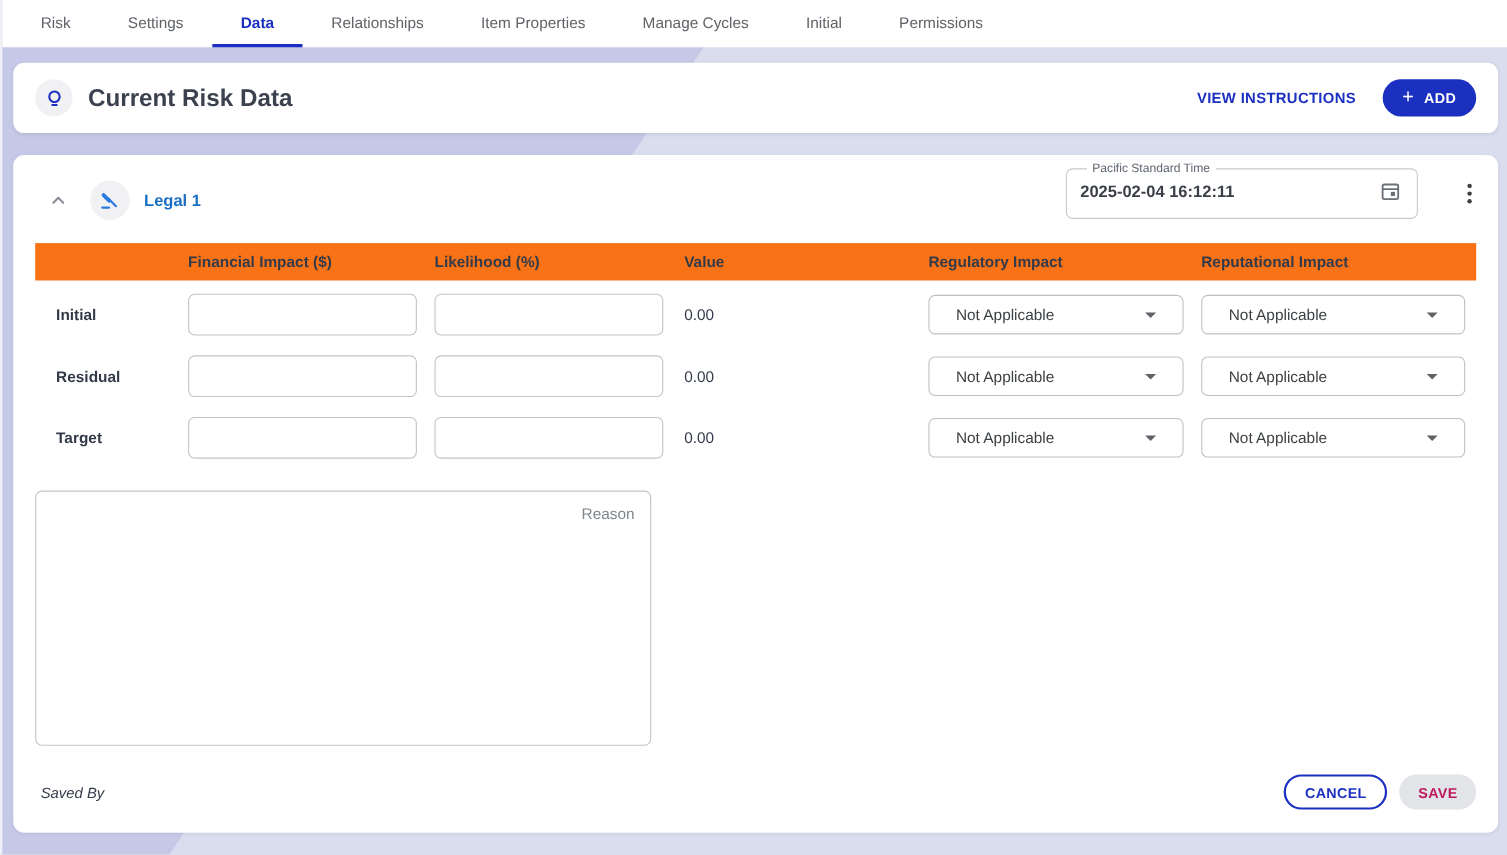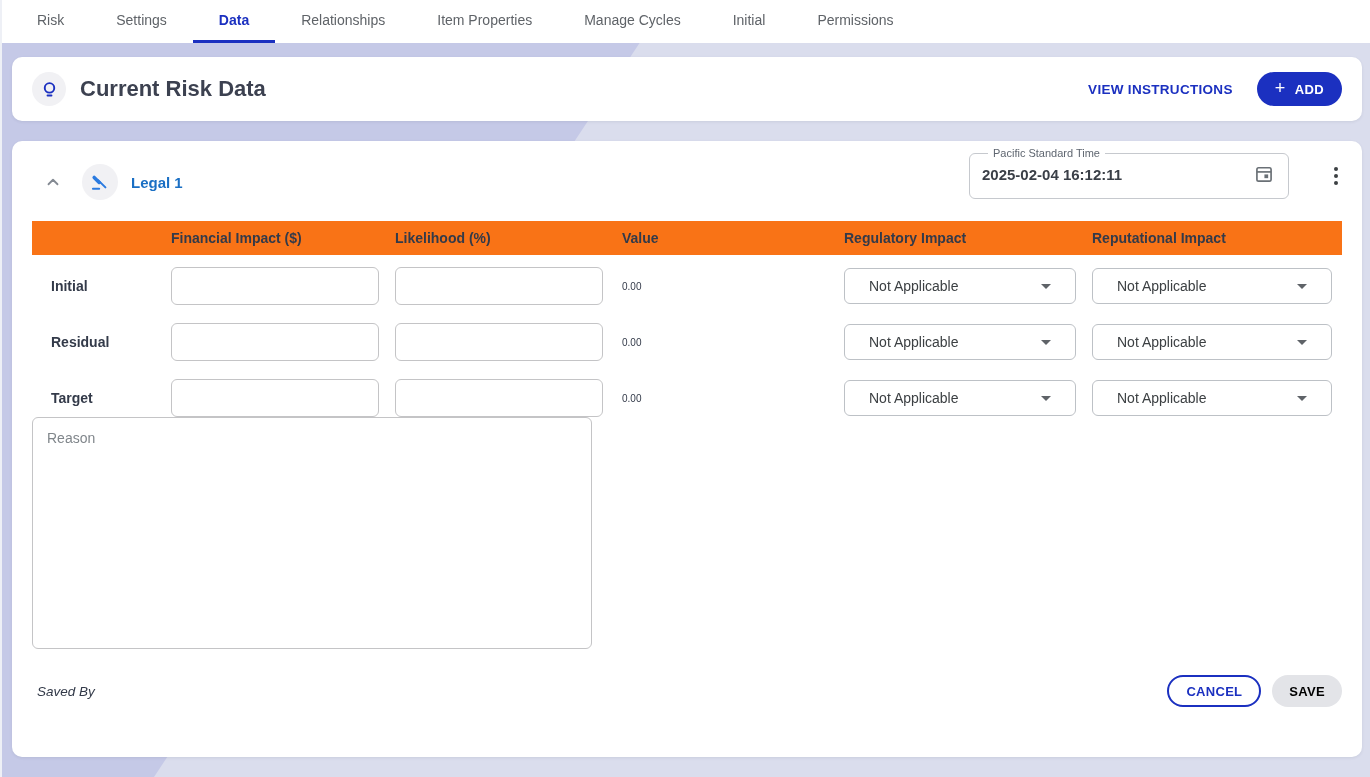--- a/index.html
+++ b/index.html
@@ -79,48 +79,48 @@
     margin-top:10px; height:34px; background:#f97316;
     font-size:14px; font-weight:700; color:#333a49;
   }
   .grid-row { height:38px; margin-top:18px; }
   .grid-row.first { margin-top:12px; }
   .row-label { font-size:14px; font-weight:700; color:#333a49; padding-left:3px;margin-left:16px; }
   .num-input {
     width:208px; height:38px; border:1px solid #c4c4c6; border-radius:6px;
     padding:0 10px; font-size:14px; color:#333; font-family:inherit; background:#fff;
   }
-  .value-cell { font-size:10px; color:#333a49; }
+  .value-cell { font-size:14px; color:#333a49; }
   .dropdown {
     width:232px; height:36px; border:1px solid #bdc1c6; border-radius:6px; background:#fff;
     display:flex; align-items:center; justify-content:space-between; padding:0 24px;
     font-size:14px; color:#3c4043; cursor:pointer;
   }
   .dropdown.wide { width:240px; }
   .caret {
     width:0; height:0; border-left:5px solid transparent; border-right:5px solid transparent;
     border-top:5px solid #5f6368;
   }
   
   .reason {
-    display:block; width:560px; height:232px; border:1px solid #c4c4c6;
+    display:block; margin-top:29px; width:560px; height:232px; border:1px solid #c4c4c6;
     border-radius:6px; padding:12px 14px; font-size:14px; color:#333; resize:none;
-    font-family:inherit; background:#fff;
+    font-family:inherit; background:#fff;text-align:right;
   }
   .reason::placeholder { color:#80868b; }
   .panel-footer { margin-top:26px; display:flex; align-items:center; }
   .saved-by { font-size:13.5px; font-style:italic; color:#333a49; margin-left:5px; }
   .cancel-btn {
     margin-left:auto; height:32px; padding:0 17px; border-radius:16px; border:2px solid #1b30c0;
     background:#fff; color:#1b30c0; font-weight:700; font-size:13px; letter-spacing:.3px;
     cursor:pointer; font-family:inherit;
   }
   .save-btn {
     margin-left:11px; height:32px; padding:0 17px; border-radius:16px; border:none;
-    background:#e3e4e8; color:#000000; font-weight:700; font-size:13px; letter-spacing:.3px;
+    background:#e3e4e8; color:#be185d; font-weight:700; font-size:13px; letter-spacing:.3px;
     cursor:default; font-family:inherit;
   }
 </style>
 </head>
 <body>
 
 <div class="page">
   <div class="bg-diagonal"></div>
 
   <nav class="tabbar">

